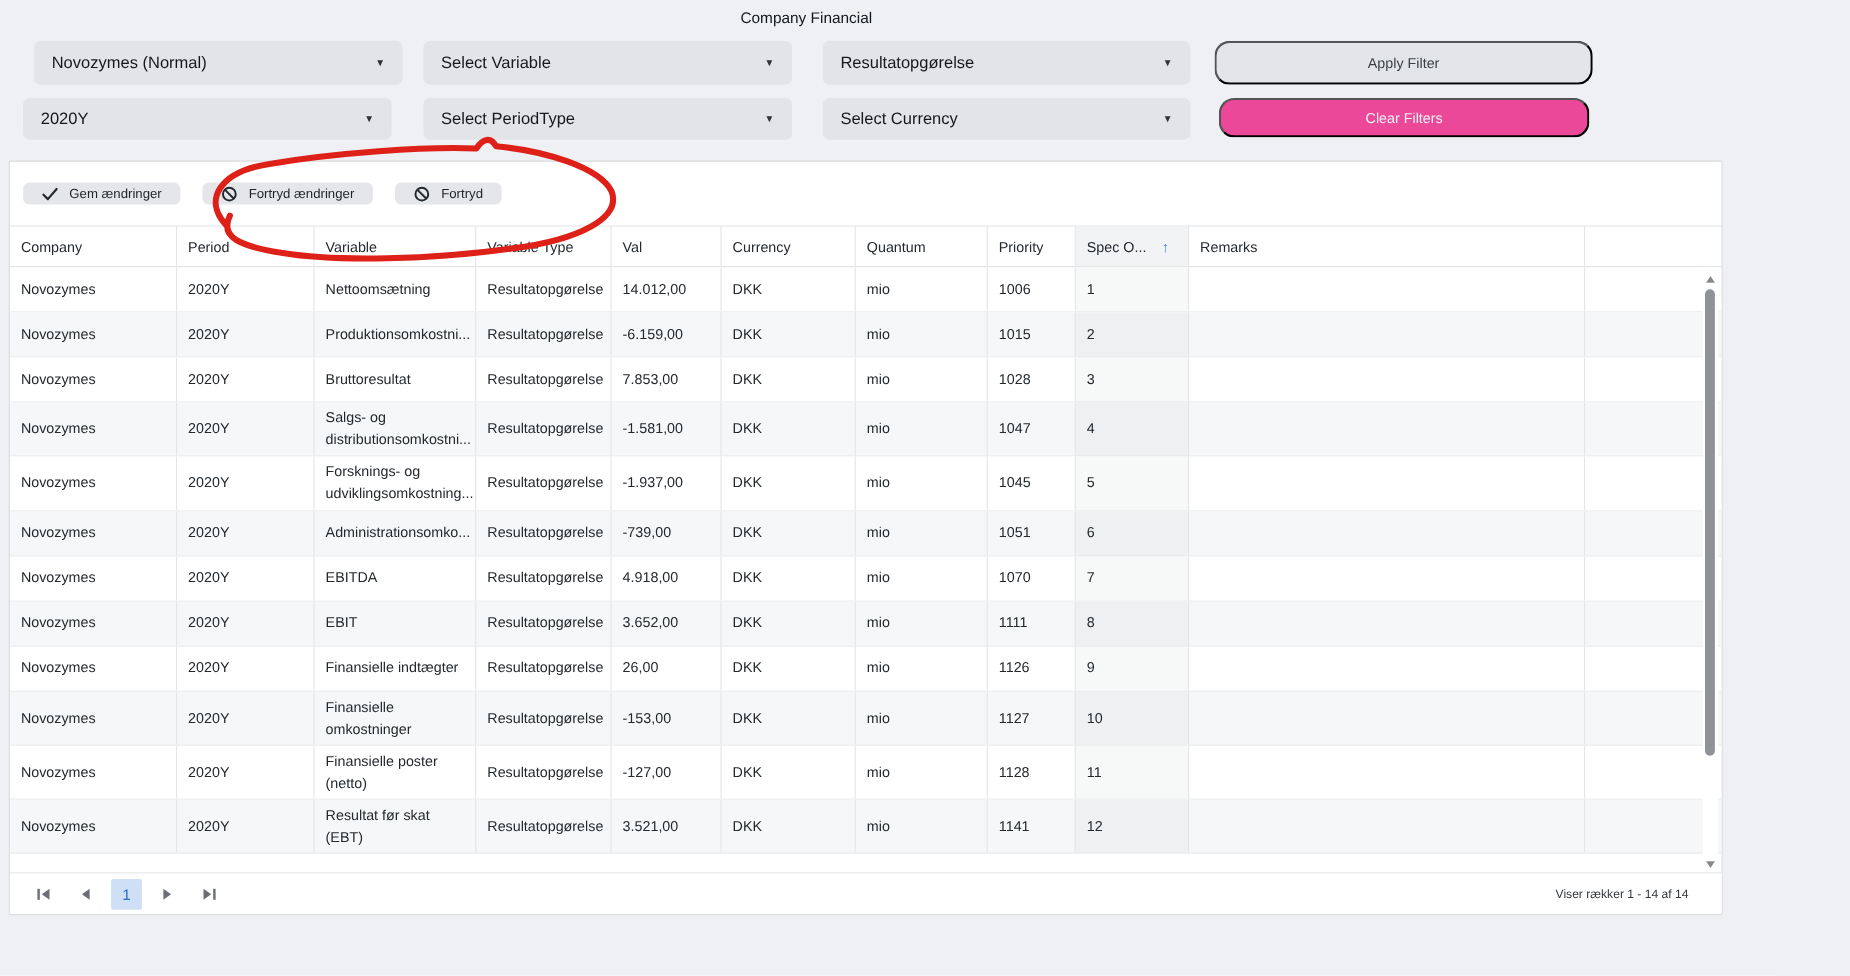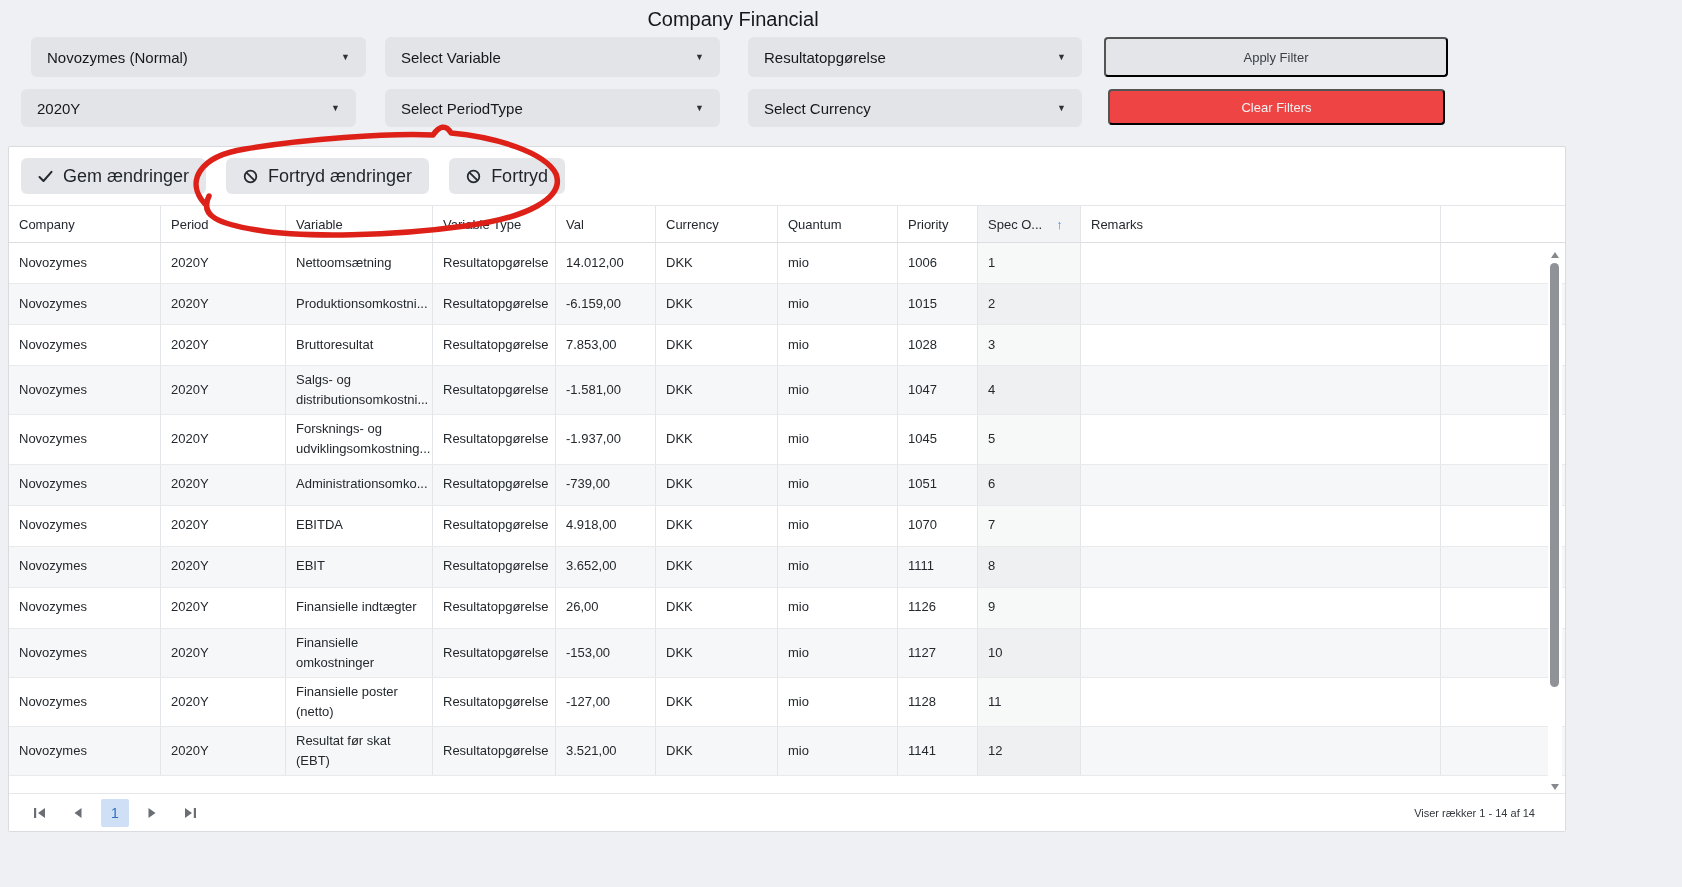--- a/index.html
+++ b/index.html
@@ -6,46 +6,46 @@
   html,body { width:1682px; height:887px; overflow:hidden; }
   body {
     font-family:"Liberation Sans", sans-serif;
     background:#eef0f3;
     position:relative;
     color:#24292e;
   }
   
   .page-title {
     position:absolute; top:8px; left:0; width:1466px;
-    text-align:center; font-size:20px; font-weight:500; color:#15181c;
+    text-align:center; font-size:14px; font-weight:500; color:#15181c;
   }
   
   .dd {
     position:absolute; height:40px; background:#e2e4e8; border-radius:6px;
     display:flex; align-items:center; justify-content:space-between;
     padding:0 16px; font-size:15px; color:#16181a; cursor:pointer;
   }
   .dd .arr { font-size:9px; color:#2f3235; margin-left:8px; }
   .btn-filter {
-    position:absolute; border-radius:4px; display:flex; align-items:center;
+    position:absolute; border-radius:14px; display:flex; align-items:center;
     justify-content:center; font-size:13px; cursor:pointer;
   }
   .apply { background:#e3e5e9; color:#3a3f45; }
-  .clear { background:#ef4444; color:#f1f2f3; }
+  .clear { background:#ec4899; color:#f1f2f3; }
   
   .card {
     position:absolute; left:8px; top:146px; width:1558px; height:686px;
     background:#ffffff; border:1px solid #d9dbde; border-radius:2px;
   }
   
   .toolbar { position:relative; height:58px; display:flex; align-items:center; gap:20px; padding:0 12px; }
   .tbtn {
-    height:36px; background:#e4e6e9; border:none; border-radius:6px;
+    height:20px; background:#e4e6e9; border:none; border-radius:6px;
     display:inline-flex; align-items:center; gap:10px; padding:0 17px;
-    font-family:inherit; font-size:18px; color:#1f2429; cursor:pointer;
+    font-family:inherit; font-size:12px; color:#1f2429; cursor:pointer;
   }
   .tbtn svg { display:block; }
   
   .thead { display:flex; height:38px; border-top:1px solid #e3e5e8; border-bottom:1px solid #dcdee1; }
   .hcell {
     display:flex; align-items:center; padding:0 10px; font-size:13px;
     color:#24292f; border-right:1px solid #e3e5e8; cursor:pointer; overflow:hidden; white-space:nowrap;
   }
   .hcell.c-spec { background:#f2f3f5; }
   .sort-arrow { color:#3b82f6; font-size:13px; margin-left:14px; font-weight:bold; }

